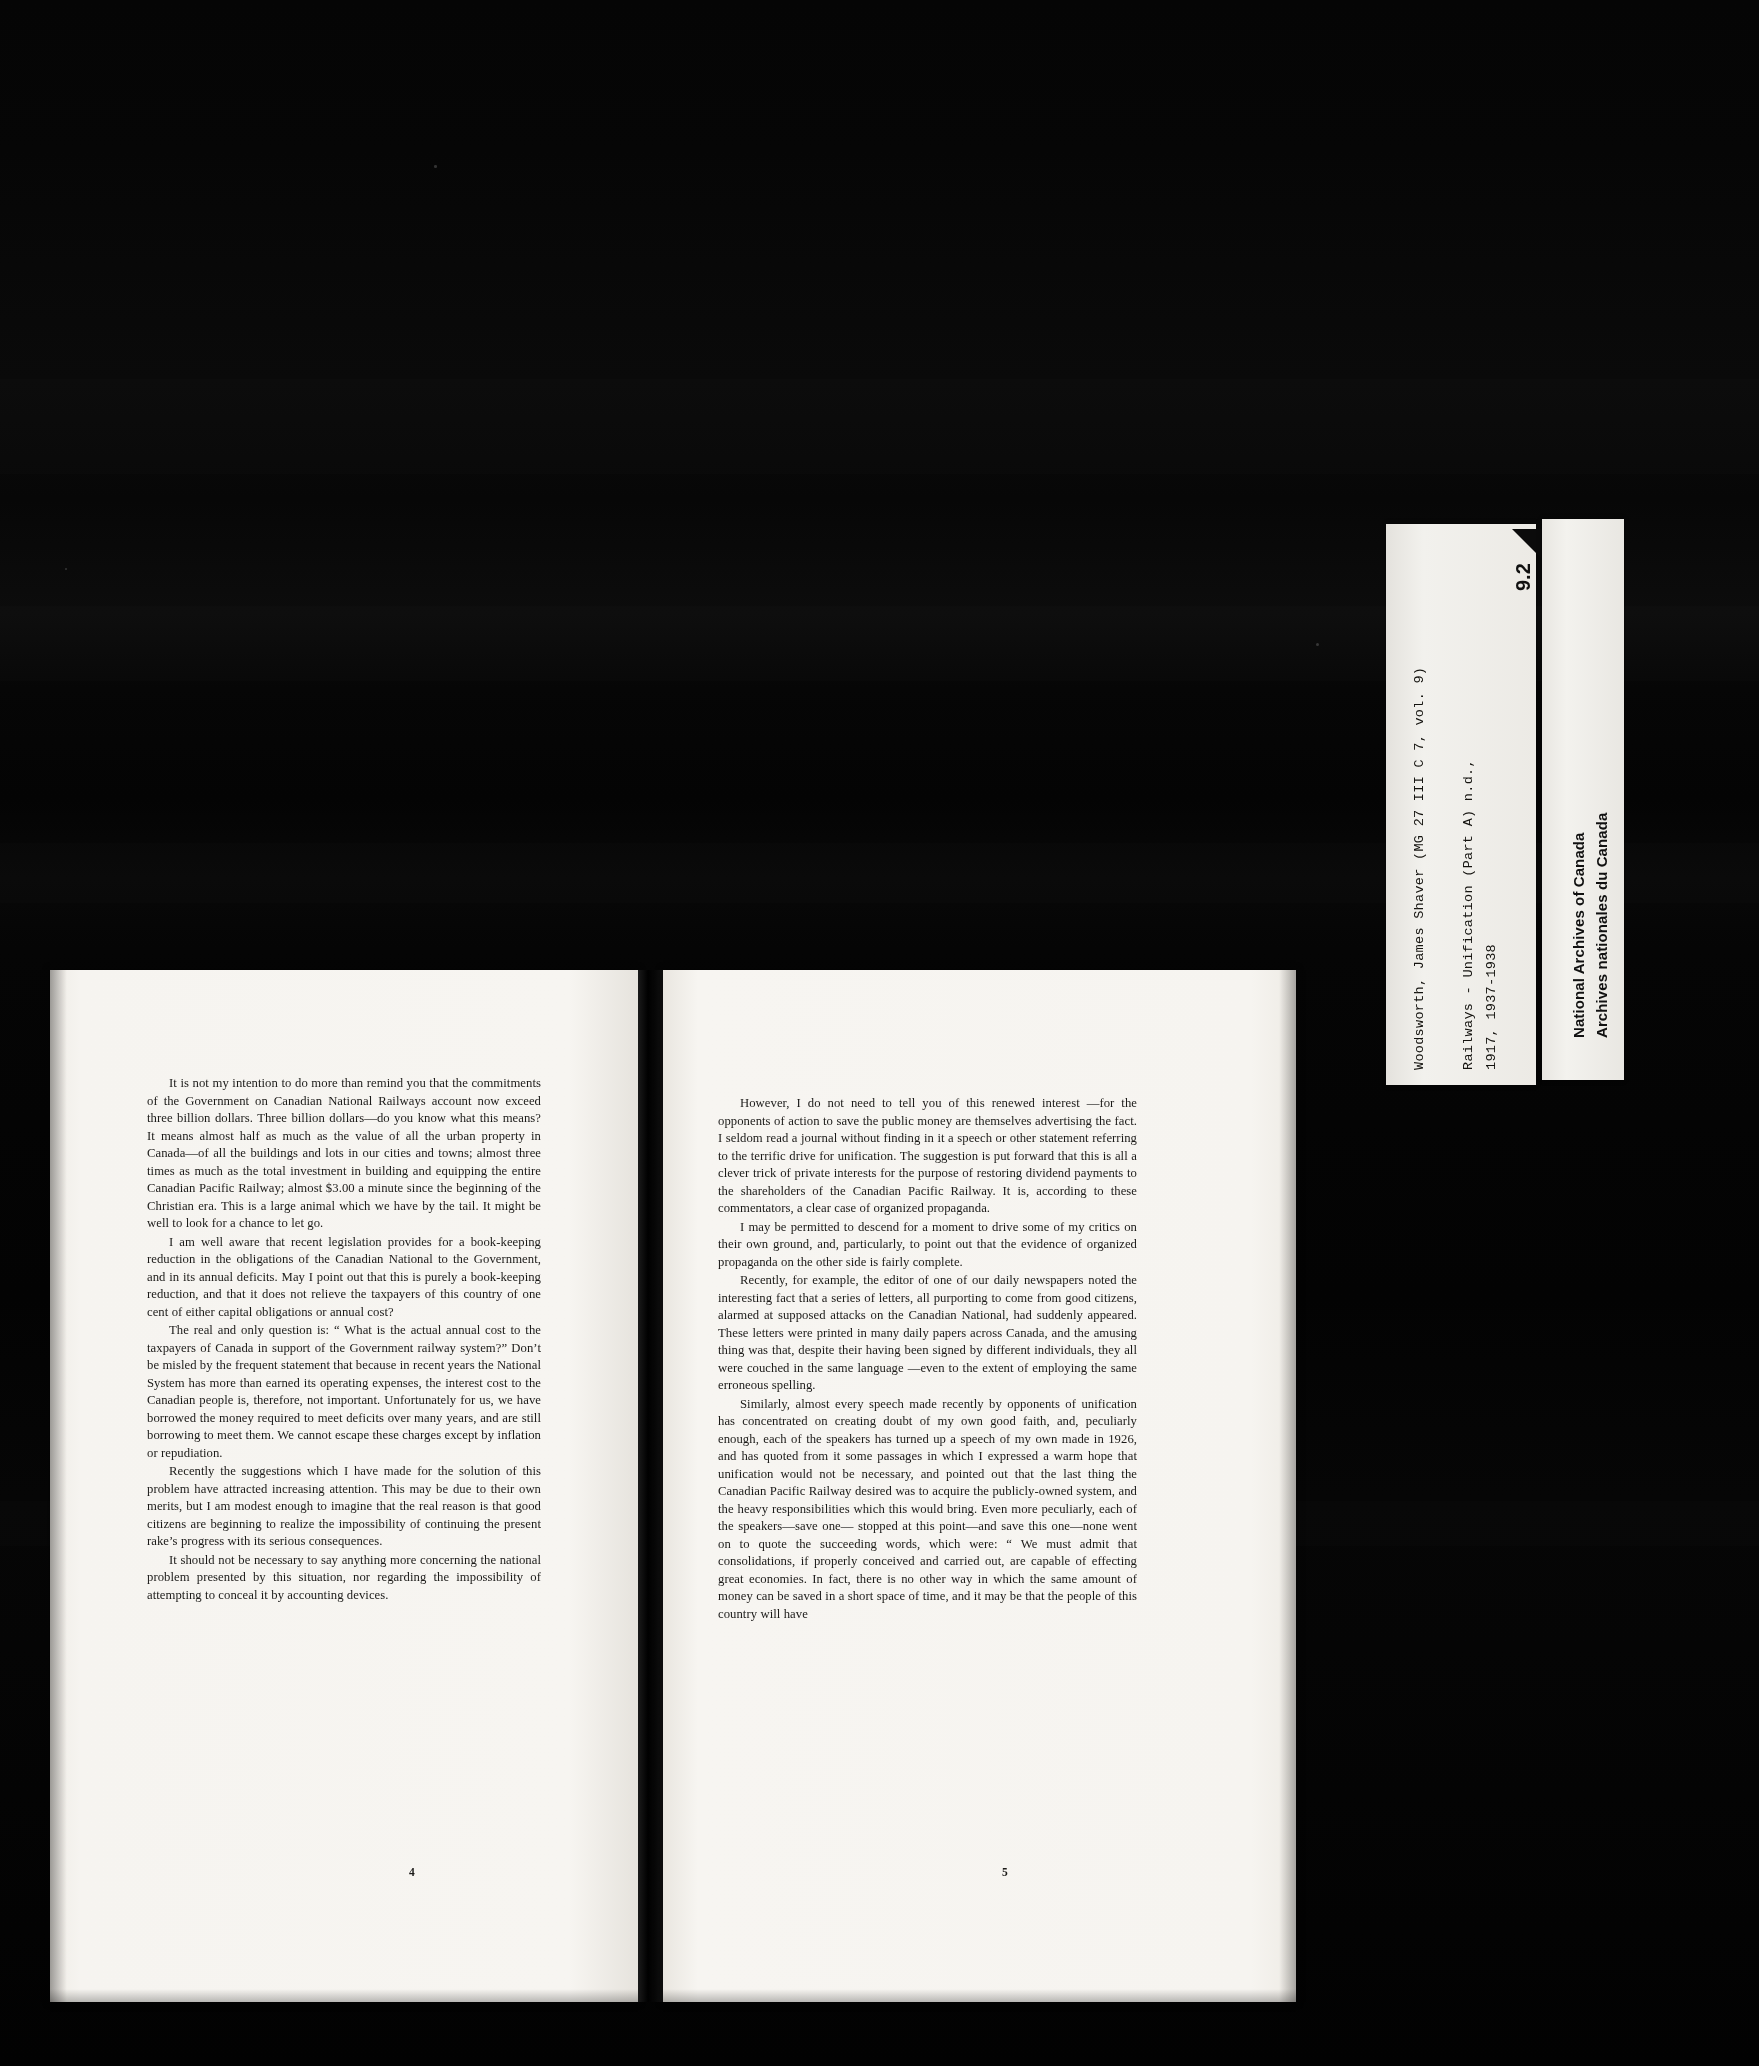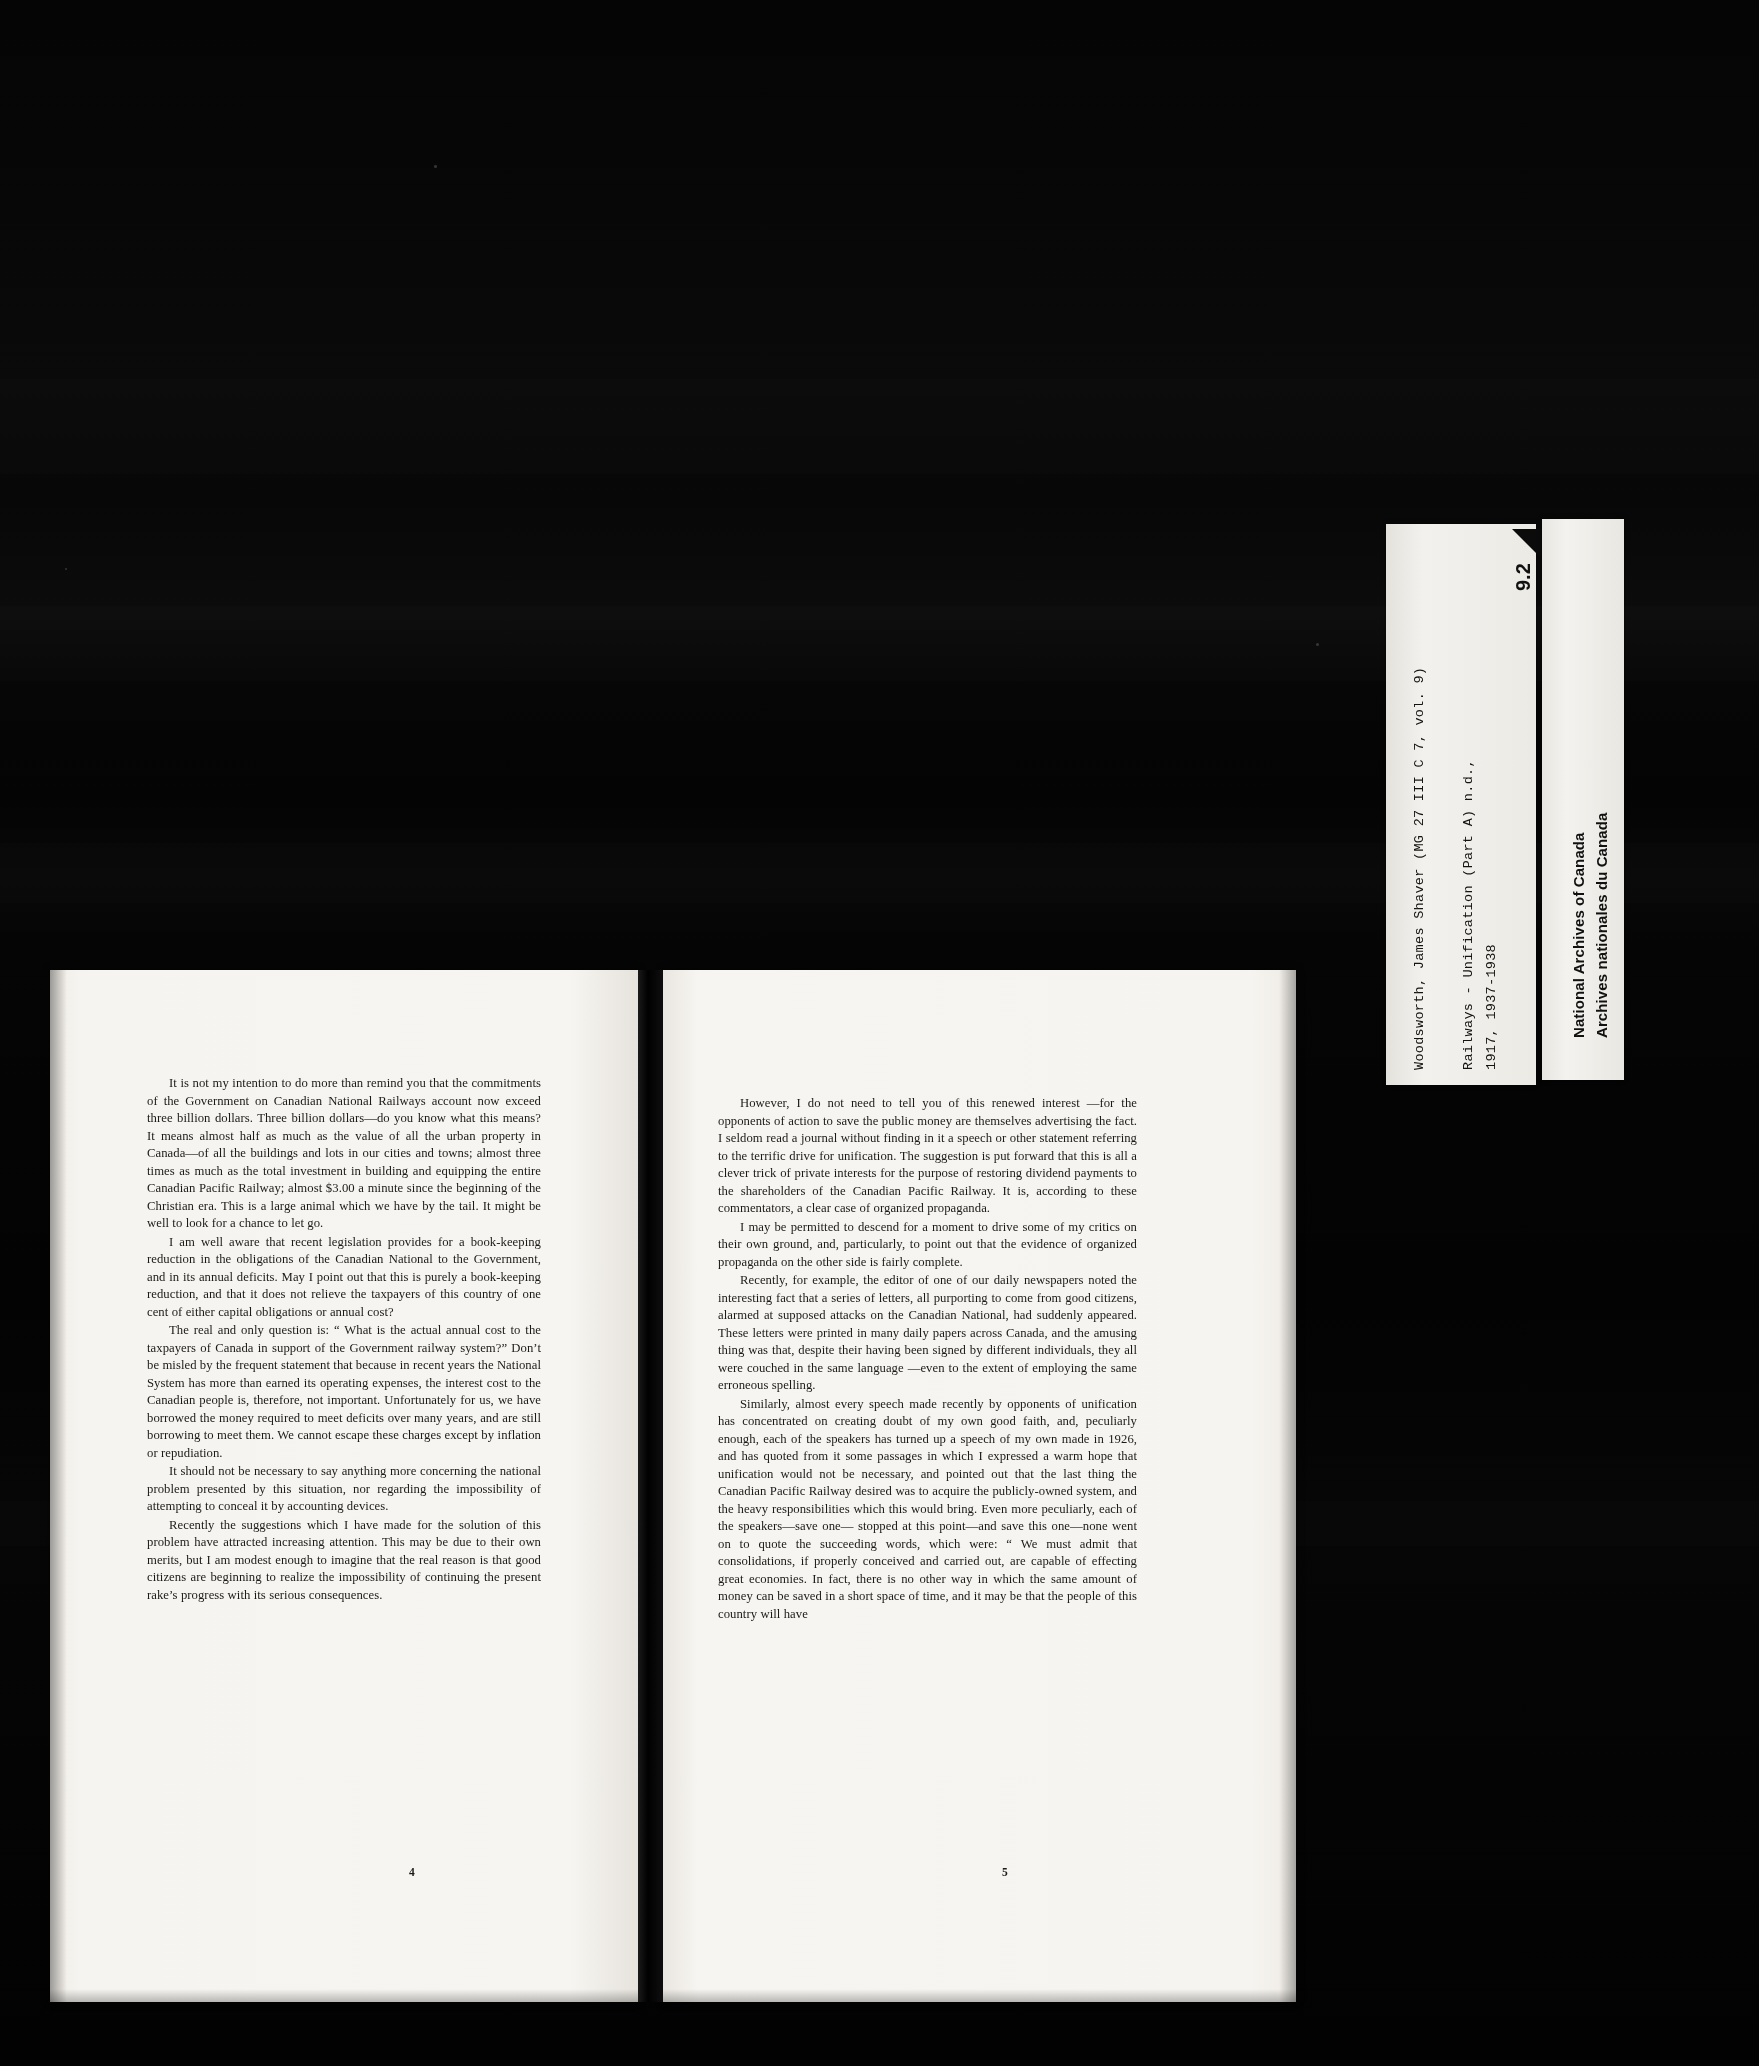--- a/index.html
+++ b/index.html
@@ -215,22 +215,22 @@
 
   <div class="page page-right">
     <div class="edge-shadow-r"></div>
     <div class="bottom-shadow"></div>
   </div>
 
   <div class="text-col left-col">
     <p>It is not my intention to do more than remind you that the commitments of the Government on Canadian National Railways account now exceed three billion dollars.  Three billion dollars—do you know what this means?  It means almost half as much as the value of all the urban property in Canada—of all the buildings and lots in our cities and towns; almost three times as much as the total investment in building and equipping the entire Canadian Pacific Railway; almost $3.00 a minute since the beginning of the Christian era.  This is a large animal which we have by the tail.  It might be well to look for a chance to let go.</p>
     <p>I am well aware that recent legislation provides for a book-keeping reduction in the obligations of the Canadian National to the Government, and in its annual deficits.  May I point out that this is purely a book-keeping reduction, and that it does not relieve the taxpayers of this country of one cent of either capital obligations or annual cost?</p>
     <p>The real and only question is: “ What is the actual annual cost to the taxpayers of Canada in support of the Government railway system?”  Don’t be misled by the frequent statement that because in recent years the National System has more than earned its operating expenses, the interest cost to the Canadian people is, therefore, not important.  Unfortunately for us, we have borrowed the money required to meet deficits over many years, and are still borrowing to meet them.  We cannot escape these charges except by inflation or repudiation.</p>
+    <p>Recently the suggestions which I have made for the solution of this problem have attracted increasing attention.  This may be due to their own merits, but I am modest enough to imagine that the real reason is that good citizens are beginning to realize the impossibility of continuing the present rake’s progress with its serious consequences.</p>
     <p>It should not be necessary to say anything more concerning the national problem presented by this situation, nor regarding the impossibility of attempting to conceal it by accounting devices.</p>
-    <p>Recently the suggestions which I have made for the solution of this problem have attracted increasing attention.  This may be due to their own merits, but I am modest enough to imagine that the real reason is that good citizens are beginning to realize the impossibility of continuing the present rake’s progress with its serious consequences.</p>
   </div>
 
   <div class="text-col right-col">
     <p>However, I do not need to tell you of this renewed interest —for the opponents of action to save the public money are themselves advertising the fact.  I seldom read a journal without finding in it a speech or other statement referring to the terrific drive for unification.  The suggestion is put forward that this is all a clever trick of private interests for the purpose of restoring dividend payments to the shareholders of the Canadian Pacific Railway.  It is, according to these commentators, a clear case of organized propaganda.</p>
     <p>I may be permitted to descend for a moment to drive some of my critics on their own ground, and, particularly, to point out that the evidence of organized propaganda on the other side is fairly complete.</p>
     <p>Recently, for example, the editor of one of our daily newspapers noted the interesting fact that a series of letters, all purporting to come from good citizens, alarmed at supposed attacks on the Canadian National, had suddenly appeared.  These letters were printed in many daily papers across Canada, and the amusing thing was that, despite their having been signed by different individuals, they all were couched in the same language —even to the extent of employing the same erroneous spelling.</p>
     <p>Similarly, almost every speech made recently by opponents of unification has concentrated on creating doubt of my own good faith, and, peculiarly enough, each of the speakers has turned up a speech of my own made in 1926, and has quoted from it some passages in which I expressed a warm hope that unification would not be necessary, and pointed out that the last thing the Canadian Pacific Railway desired was to acquire the publicly-owned system, and the heavy responsibilities which this would bring.  Even more peculiarly, each of the speakers—save one— stopped at this point—and save this one—none went on to quote the succeeding words, which were: “ We must admit that consolidations, if properly conceived and carried out, are capable of effecting great economies.  In fact, there is no other way in which the same amount of money can be saved in a short space of time, and it may be that the people of this country will have</p>
   </div>
 
   <div class="folio folio-left">4</div>

